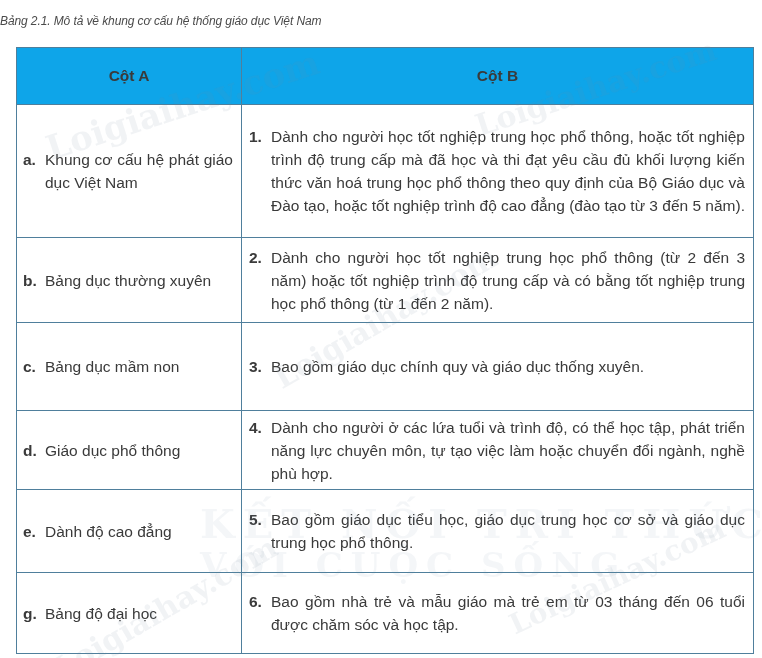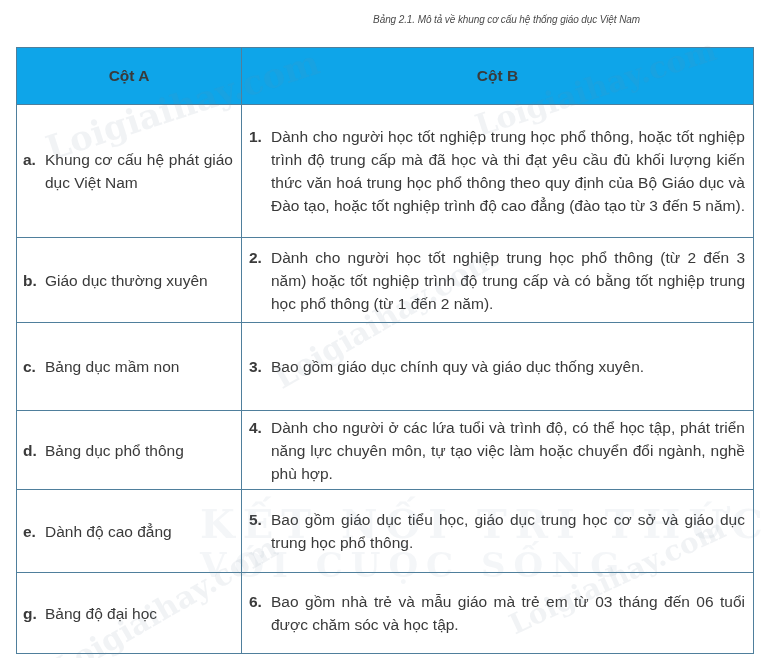--- a/index.html
+++ b/index.html
@@ -13,23 +13,23 @@
       position: relative;
       overflow: hidden;
       font-family: "Liberation Sans", "DejaVu Sans", sans-serif;
       color: #3a3a3a;
     }
     .caption {
       position: absolute;
       left: 0;
       top: 14px;
       width: 640px;
-      text-align: right;
+      text-align: left;
       font-style: italic;
-      font-size: 10px;
+      font-size: 12px;
       color: #4a4a4a;
       letter-spacing: -0.1px;
     }
     .table-wrap {
       position: absolute;
       left: 16px;
       top: 47px;
       width: 737px;
       height: 606px;
     }
@@ -127,21 +127,21 @@
           <div class="item">
             <span class="marker">1.</span>
             <span class="text">Dành cho người học tốt nghiệp trung học phổ thông, hoặc tốt nghiệp trình độ trung cấp mà đã học và thi đạt yêu cầu đủ khối lượng kiến thức văn hoá trung học phổ thông theo quy định của Bộ Giáo dục và Đào tạo, hoặc tốt nghiệp trình độ cao đẳng (đào tạo từ 3 đến 5 năm).</span>
           </div>
         </td>
       </tr>
       <tr class="row-2">
         <td class="cell-a">
           <div class="item">
             <span class="marker">b.</span>
-            <span class="text">Giáo dục thường xuyên</span>
+            <span class="text">Bảng dục thường xuyên</span>
           </div>
         </td>
         <td class="cell-b">
           <div class="item">
             <span class="marker">2.</span>
             <span class="text">Dành cho người học tốt nghiệp trung học phổ thông (từ 2 đến 3 năm) hoặc tốt nghiệp trình độ trung cấp và có bằng tốt nghiệp trung học phổ thông (từ 1 đến 2 năm).</span>
           </div>
         </td>
       </tr>
       <tr class="row-3">
@@ -155,21 +155,21 @@
           <div class="item">
             <span class="marker">3.</span>
             <span class="text">Bao gồm giáo dục chính quy và giáo dục thống xuyên.</span>
           </div>
         </td>
       </tr>
       <tr class="row-4">
         <td class="cell-a">
           <div class="item">
             <span class="marker">d.</span>
-            <span class="text">Bảng dục phổ thông</span>
+            <span class="text">Giáo dục phổ thông</span>
           </div>
         </td>
         <td class="cell-b">
           <div class="item">
             <span class="marker">4.</span>
             <span class="text">Dành cho người ở các lứa tuổi và trình độ, có thể học tập, phát triển năng lực chuyên môn, tự tạo việc làm hoặc chuyển đổi ngành, nghề phù hợp.</span>
           </div>
         </td>
       </tr>
       <tr class="row-5">

